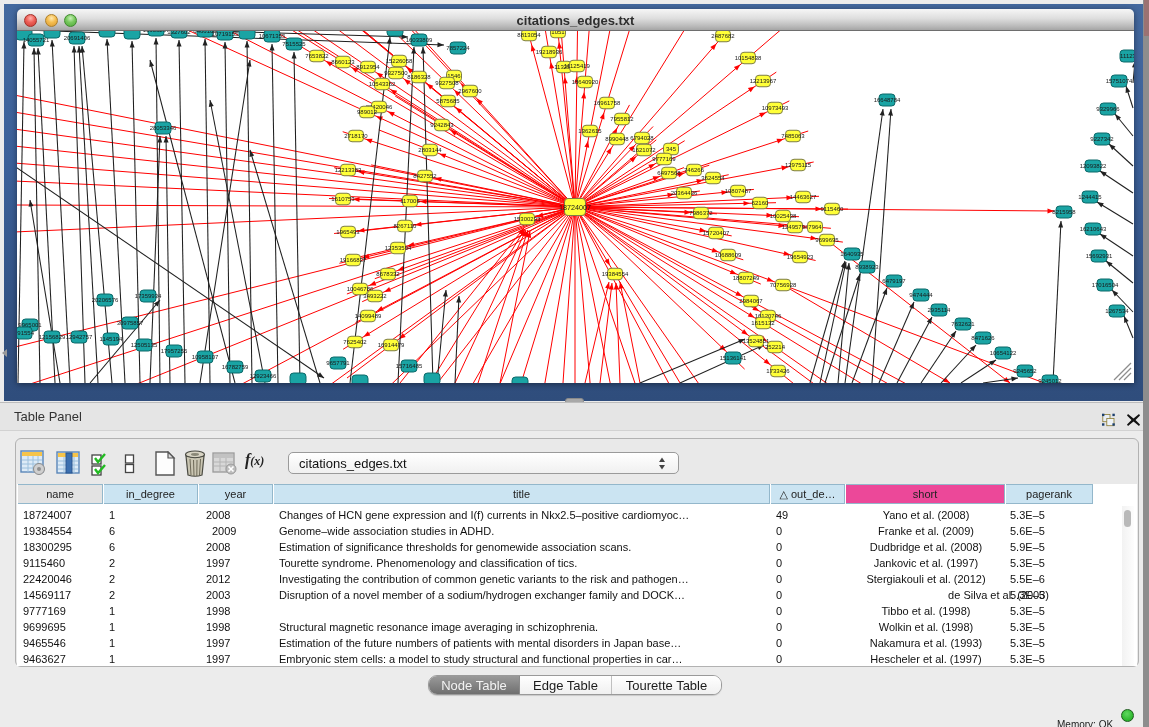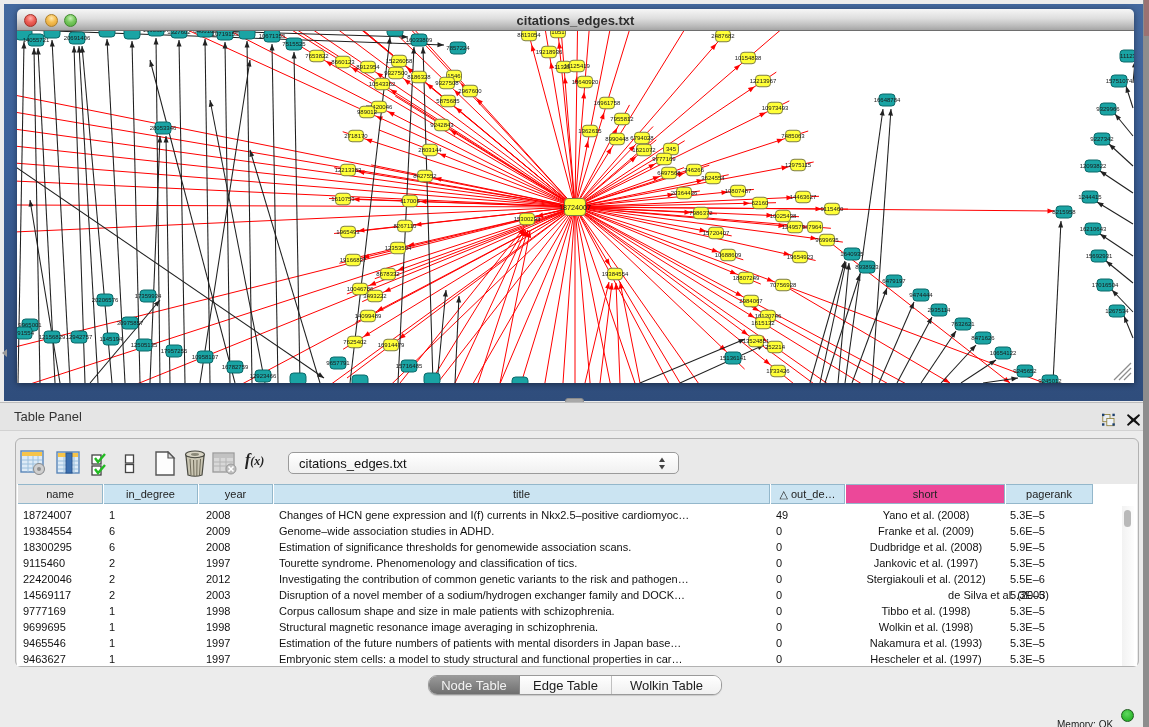--- a/index.html
+++ b/index.html
@@ -739,24 +739,24 @@
           <span style="left:92px">1</span>
           <span style="left:189px">2008</span>
 <span style="left:262px">Changes of HCN gene expression and I(f) currents in Nkx2.5–positive cardiomyoc…</span>
           <span style="left:759px">49</span>
 <span style="left:829px;width:160px;text-align:center">Yano et al. (2008)</span>
           <span style="left:993px">5.3E–5</span>
         </div>
         <div class="trow" style="top:40px">
 <span style="left:6px">19384554</span>
           <span style="left:92px">6</span>
-          <span style="left:189px">2009</span>
+          <span style="left:195px">2009</span>
 <span style="left:262px">Genome–wide association studies in ADHD.</span>
           <span style="left:759px">0</span>
-<span style="left:797px;width:160px;text-align:right">Franke et al. (2009)</span>
+<span style="left:829px;width:160px;text-align:center">Franke et al. (2009)</span>
           <span style="left:993px">5.6E–5</span>
         </div>
         <div class="trow" style="top:56px">
 <span style="left:6px">18300295</span>
           <span style="left:92px">6</span>
           <span style="left:189px">2008</span>
 <span style="left:262px">Estimation of significance thresholds for genomewide association scans.</span>
           <span style="left:759px">0</span>
 <span style="left:829px;width:160px;text-align:center">Dudbridge et al. (2008)</span>
           <span style="left:993px">5.9E–5</span>
@@ -785,21 +785,20 @@
           <span style="left:189px">2003</span>
 <span style="left:262px">Disruption of a novel member of a sodium/hydrogen exchanger family and DOCK…</span>
           <span style="left:759px">0</span>
 <span style="left:872px;width:160px;text-align:right">de Silva et al. (2003)</span>
           <span style="left:993px">5.3E–5</span>
         </div>
         <div class="trow" style="top:120px">
 <span style="left:6px">9777169</span>
           <span style="left:92px">1</span>
           <span style="left:189px">1998</span>
-<span style="left:262px">Corpus callosum shape and size in male patients with schizophrenia.</span>
           <span style="left:759px">0</span>
 <span style="left:829px;width:160px;text-align:center">Tibbo et al. (1998)</span>
           <span style="left:993px">5.3E–5</span>
         </div>
         <div class="trow" style="top:136px">
 <span style="left:6px">9699695</span>
           <span style="left:92px">1</span>
           <span style="left:189px">1998</span>
 <span style="left:262px">Structural magnetic resonance image averaging in schizophrenia.</span>
           <span style="left:759px">0</span>
@@ -824,17 +823,17 @@
 <span style="left:829px;width:160px;text-align:center">Hescheler et al. (1997)</span>
           <span style="left:993px">5.3E–5</span>
         </div>
       <div style="position:absolute;left:1105px;top:22px;width:12px;height:160px;background:linear-gradient(90deg,#f2f2f2,#fdfdfd)"></div>
       <div style="position:absolute;left:1107px;top:26px;width:7px;height:17px;background:#b9b9b9;border-radius:4px"></div>
     </div>
   </div>
   <div id="tabbar">
     <div style="width:90px;background:linear-gradient(180deg,#9a9a9a,#6f6f6f);color:#f3f3f3">Node Table</div>
     <div style="width:92px;background:linear-gradient(180deg,#fff,#f0f0f0);border-left:1px solid #8a8a8a">Edge Table</div>
-    <div style="width:110px;background:linear-gradient(180deg,#fff,#f0f0f0);border-left:1px solid #c0c0c0">Wolkin Table</div>
+    <div style="width:110px;background:linear-gradient(180deg,#fff,#f0f0f0);border-left:1px solid #c0c0c0">Tourette Table</div>
   </div>
   <div id="memory">Memory: OK</div>
   <div style="position:absolute;left:1121px;top:308px;width:13px;height:13px;border-radius:50%;background:radial-gradient(circle at 45% 35%,#5fd95f,#2cb52c 70%);border:1.5px solid #1d5c1d"></div>
 </div>
 <div style="position:absolute;left:2px;top:349px;width:0;height:0;border-top:4px solid transparent;border-bottom:4px solid transparent;border-right:5px solid #9a9a9a"></div>
 </body></html>

